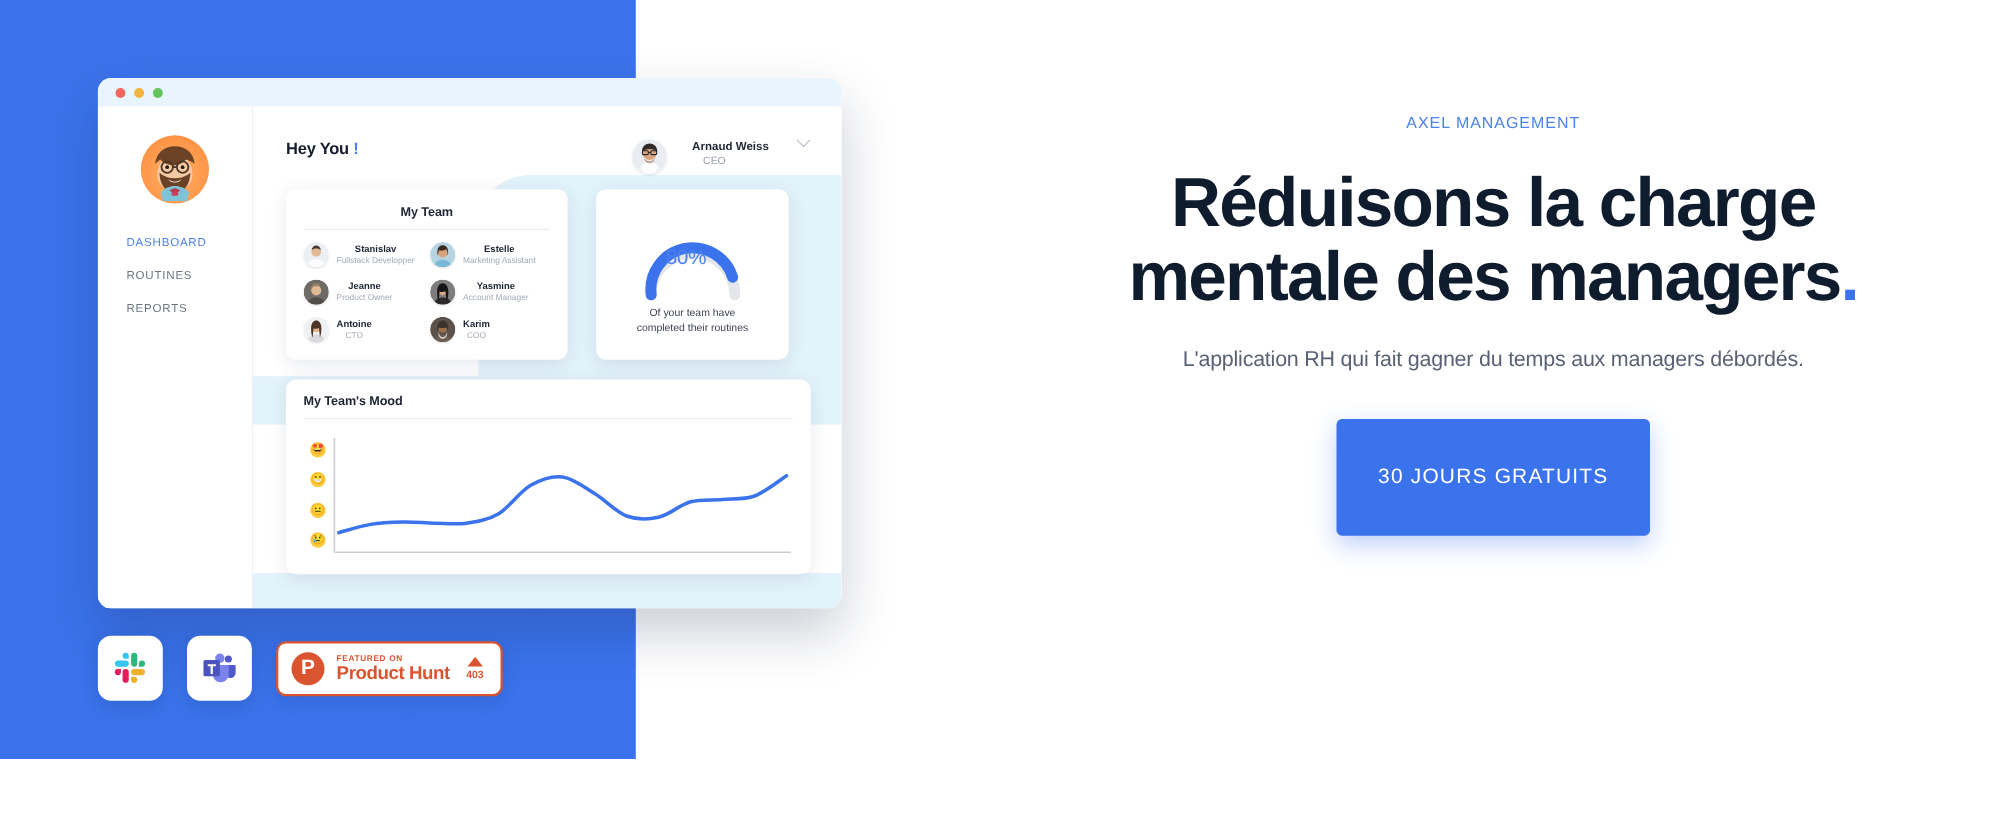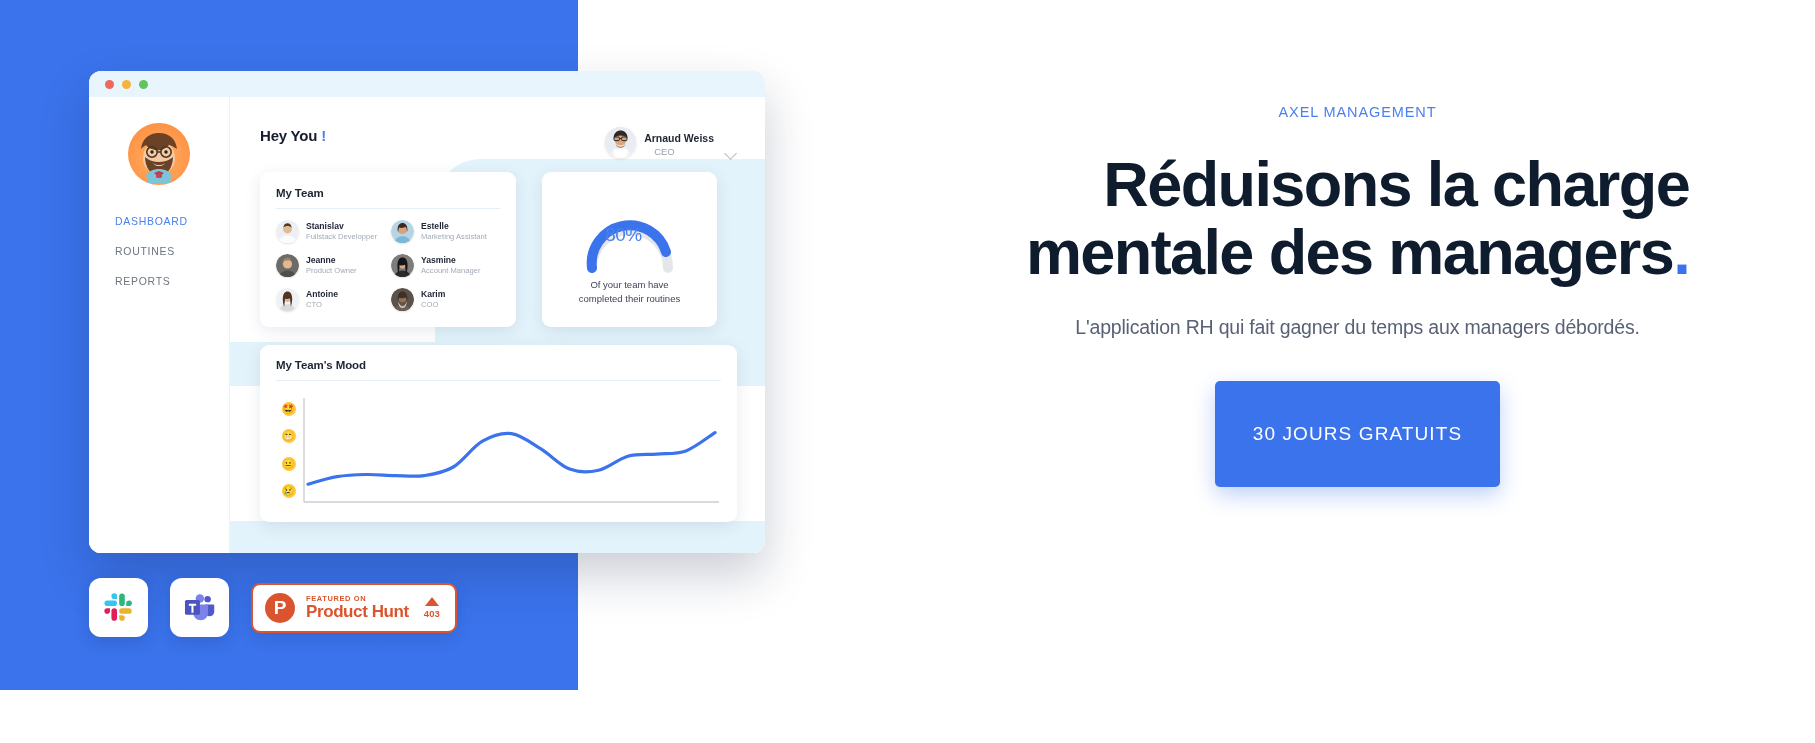--- a/index.html
+++ b/index.html
@@ -65,35 +65,35 @@
     position:absolute; right:0; top:245px; width:535px; height:44px; background:#e3f3fb;
   }
   .mk-lightblue3 {
     position:absolute; left:0; right:0; bottom:0; height:32px; background:#e3f3fb;
   }
 
   .mk-header { position:relative; z-index:3; display:flex; justify-content:space-between;
                align-items:flex-start; padding:30px 30px 0 30px; }
   .hey { font-size:15px; font-weight:700; color:#141c2e; letter-spacing:-.2px; }
   .hey b { color:#4a80f0; font-weight:700; }
-  .mk-user { display:flex; align-items:flex-end; gap:8px; }
+  .mk-user { display:flex; align-items:flex-start; gap:23px; }
   .mk-user-pic {
     width:31px; height:31px; border-radius:50%; overflow:hidden;
     background:radial-gradient(circle at 50% 40%, #f6f7f9, #dfe3e9);
     position:relative; box-shadow:0 1px 3px rgba(0,0,0,.12);
   }
   .mk-user-txt .nm { font-size:10.5px; font-weight:700; color:#1d2433; line-height:1.25; }
   .mk-user-txt .rl { font-size:9.5px; color:#98a0ad; line-height:1.4;margin-left:10px; }
   .chev { width:9px; height:9px; border-right:1.4px solid #b3bac4; border-bottom:1.4px solid #b3bac4;
           transform:rotate(45deg); margin-left:4px; margin-top:-4px; }
 
   .mk-row { position:relative; z-index:3; display:flex; gap:26px; padding:14px 28px 0 30px; }
 
   .card { background:#fff; border-radius:9px; box-shadow:0 4px 16px rgba(28,48,90,.10); }
-  .card-team { width:256px; padding:15px 16px 16px 16px; }
+  .card-team { width:256px; padding:15px 16px 16px 16px;text-align:center; }
   .card-title { font-size:11.5px; font-weight:700; color:#1d2433; margin-bottom:9px; letter-spacing:-.1px;}
   .hr { height:1px; background:#e6eef6; margin-bottom:11px; }
   .team-grid { display:grid; grid-template-columns:1fr 1fr; row-gap:11px; column-gap:6px; }
   .member { display:flex; align-items:center; gap:7px; }
   .m-pic { width:23px; height:23px; border-radius:50%; flex:none;
            box-shadow:0 1px 2px rgba(0,0,0,.12); overflow:hidden; position:relative; }
   .m-name { font-size:8.6px; font-weight:700; color:#1d2433; line-height:1.3; }
   .m-role { font-size:7.6px; color:#a3abb6; line-height:1.35; white-space:nowrap; }
 
   .card-gauge { width:175px; padding:16px 10px 13px; text-align:center; }
@@ -130,21 +130,21 @@
   .ph-txt .ph-name { font-size:17px; font-weight:700; color:#da552f; letter-spacing:-.4px; line-height:1.1;}
   .ph-votes { text-align:center; margin-left:4px; }
   .ph-tri { width:0; height:0; border-left:7px solid transparent; border-right:7px solid transparent;
             border-bottom:9px solid #da552f; margin:0 auto 2px; }
   .ph-count { font-size:9.5px; font-weight:700; color:#da552f; }
 
   
   .hero { position:absolute; left:900px; top:0; width:915px; height:743px;
           display:flex; flex-direction:column; align-items:center; padding-top:104px; }
   .eyebrow { font-size:14.5px; font-weight:400; color:#4a80f0; letter-spacing:.9px; }
-  .headline { margin-top:30px; text-align:right; font-size:63px; font-weight:700;
+  .headline { margin-top:30px; text-align:center; font-size:63px; font-weight:700;
               line-height:1.08; color:#0e1c2e; letter-spacing:-1.6px; }
   .headline .dot-blue { color:#3b73ec; }
   .sub { margin-top:30px; font-size:19.5px; color:#596275; letter-spacing:-.2px; }
   .cta {
     margin-top:42px; background:#3b73ec; color:#fff; border:none; cursor:pointer;
     font-size:19px; letter-spacing:1.1px; font-family:"Liberation Sans", sans-serif;
     padding:42px 38px; border-radius:5px; box-shadow:0 8px 22px rgba(59,115,236,.33);
   }
 </style>
 </head>

